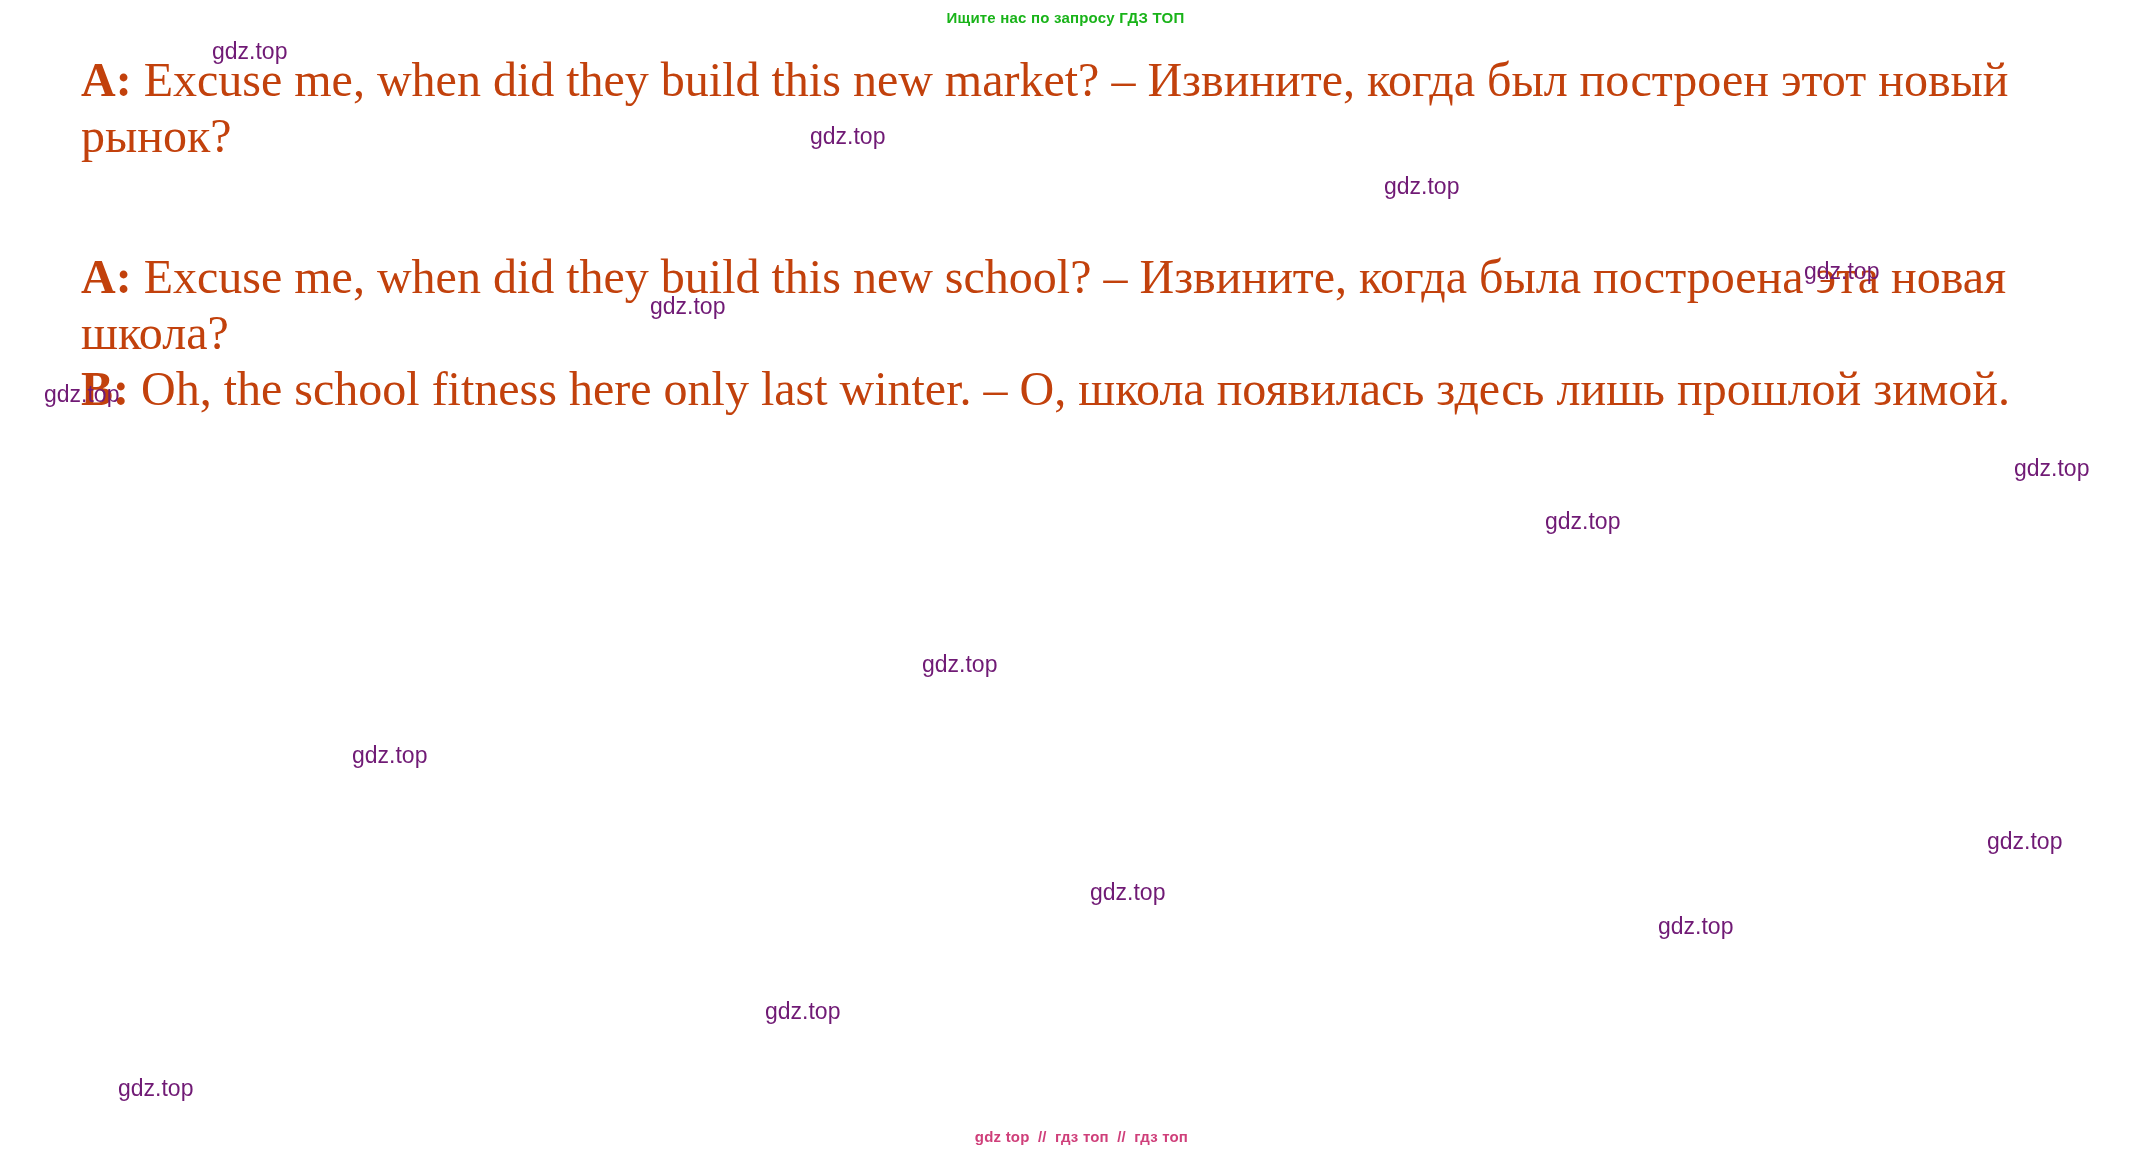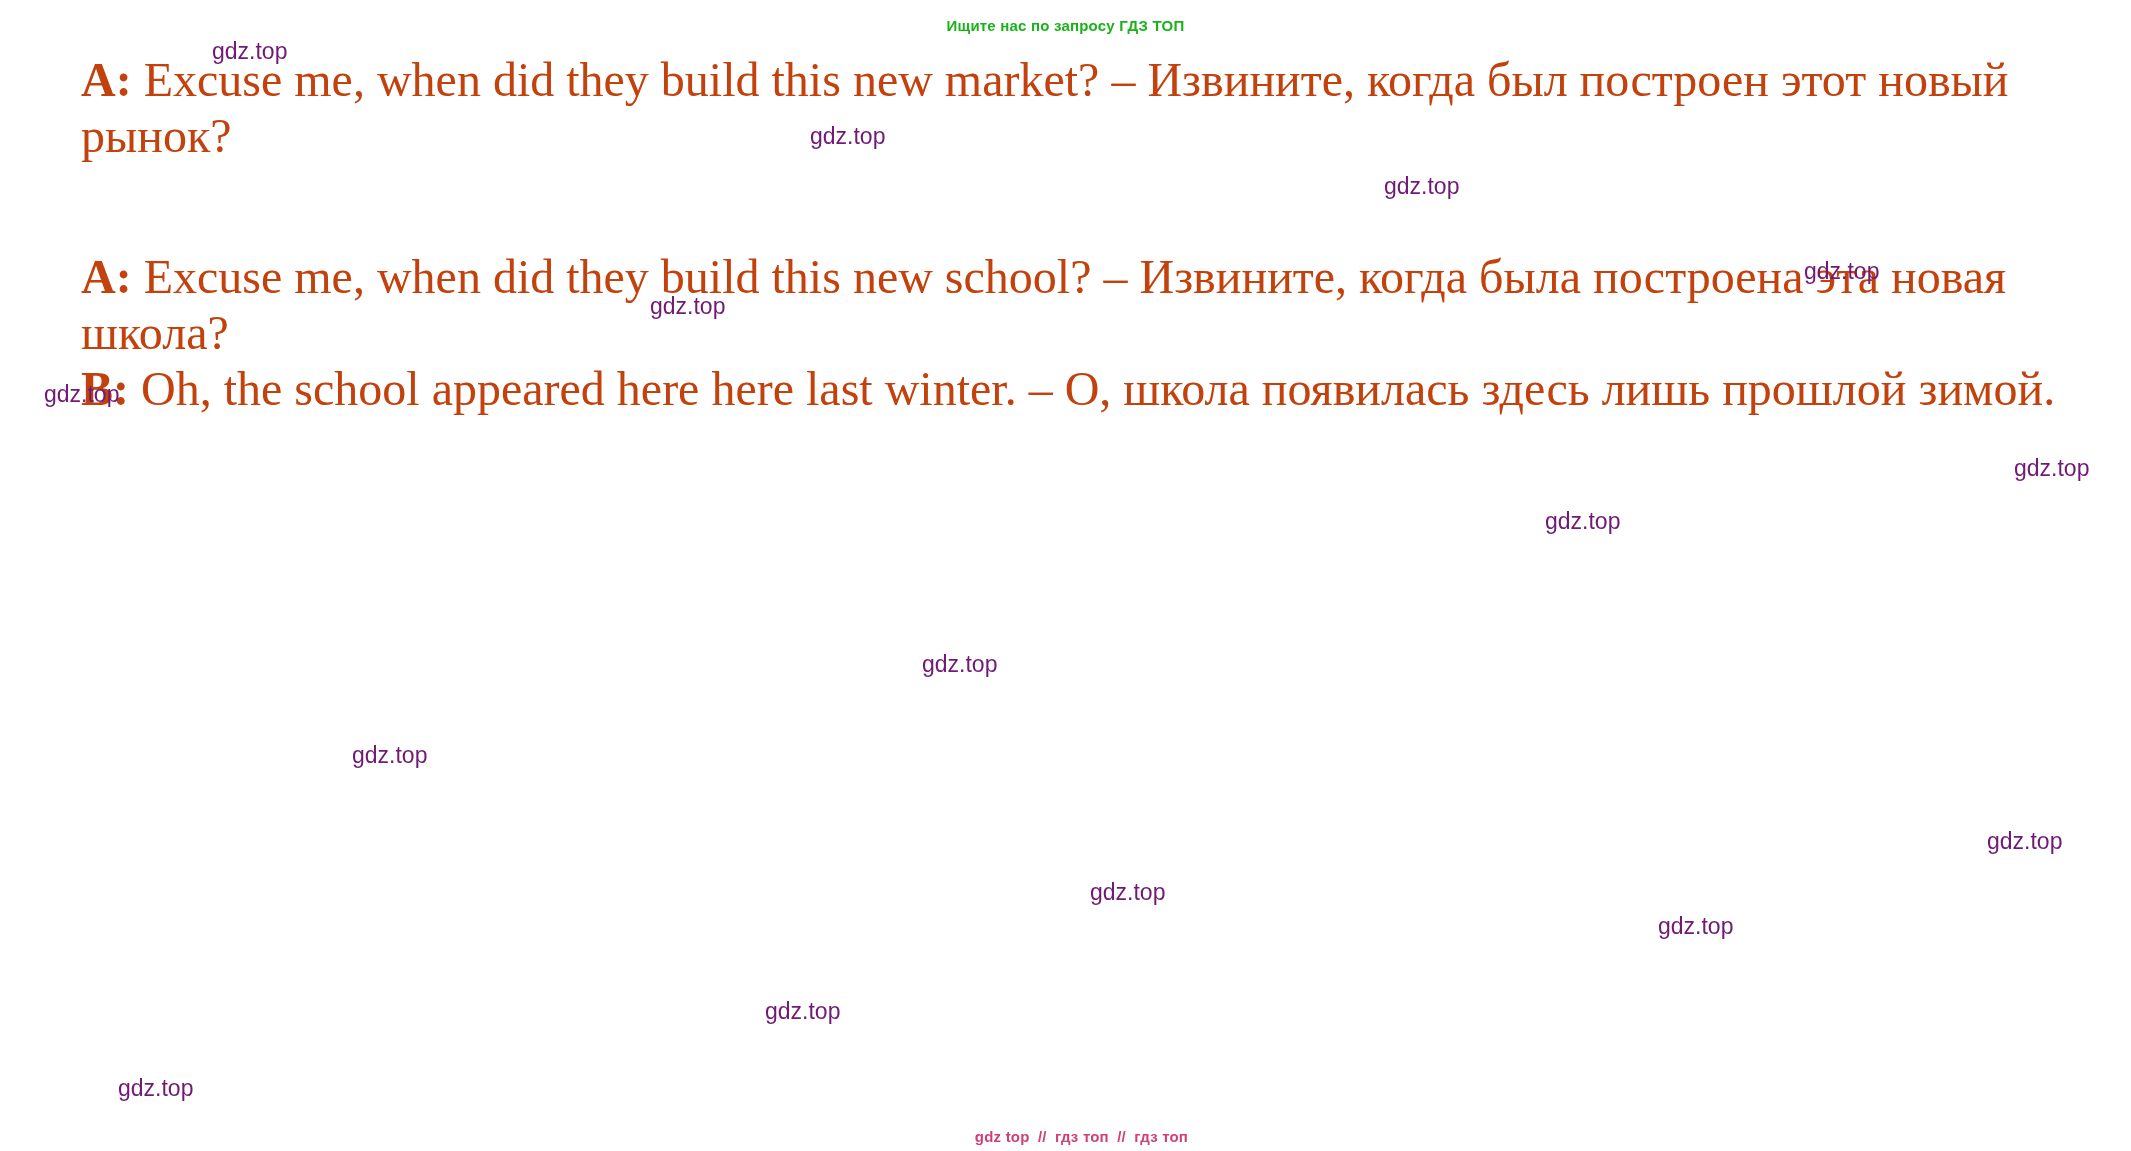--- a/index.html
+++ b/index.html
@@ -20,21 +20,21 @@
     position: absolute;
     top: 0;
     left: 0;
     width: 100%;
     text-align: center;
     font-family: "Liberation Sans", sans-serif;
     font-size: 15px;
     font-weight: bold;
     color: #19b319;
     letter-spacing: 0.2px;
-    padding-top: 17px;
+    padding-top: 9px;
   }
 
   
   .bottom-footer {
     position: absolute;
     bottom: 6px;
     left: 16px;
     width: 100%;
     text-align: center;
     font-family: "Liberation Sans", sans-serif;
@@ -96,21 +96,21 @@
     </div>
   </div>
 
   <div class="spacer-1"></div>
 
   <div class="dialog-block">
     <div class="dialog-line">
       <span class="speaker">A:</span><span> Excuse me, when did they build this new school? – Извините, когда была построена эта новая школа?</span>
     </div>
     <div class="dialog-line">
-      <span class="speaker">B:</span><span> Oh, the school appeared here here last winter. – О, школа появилась здесь лишь прошлой зимой.</span>
+      <span class="speaker">B:</span><span> Oh, the school fitness here only last winter. – О, школа появилась здесь лишь прошлой зимой.</span>
     </div>
   </div>
 
   <div class="spacer-2"></div>
 
   <div class="dialog-block">
   </div>
 
 </div>
 

